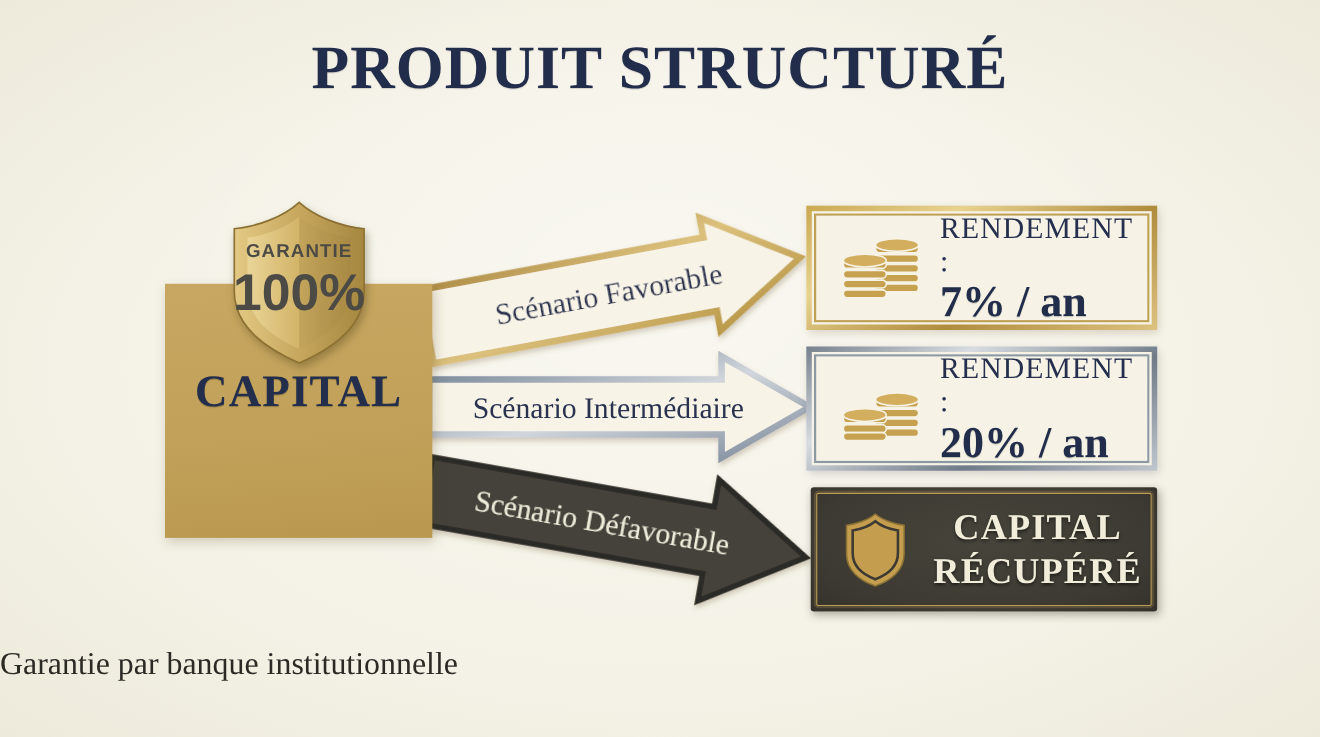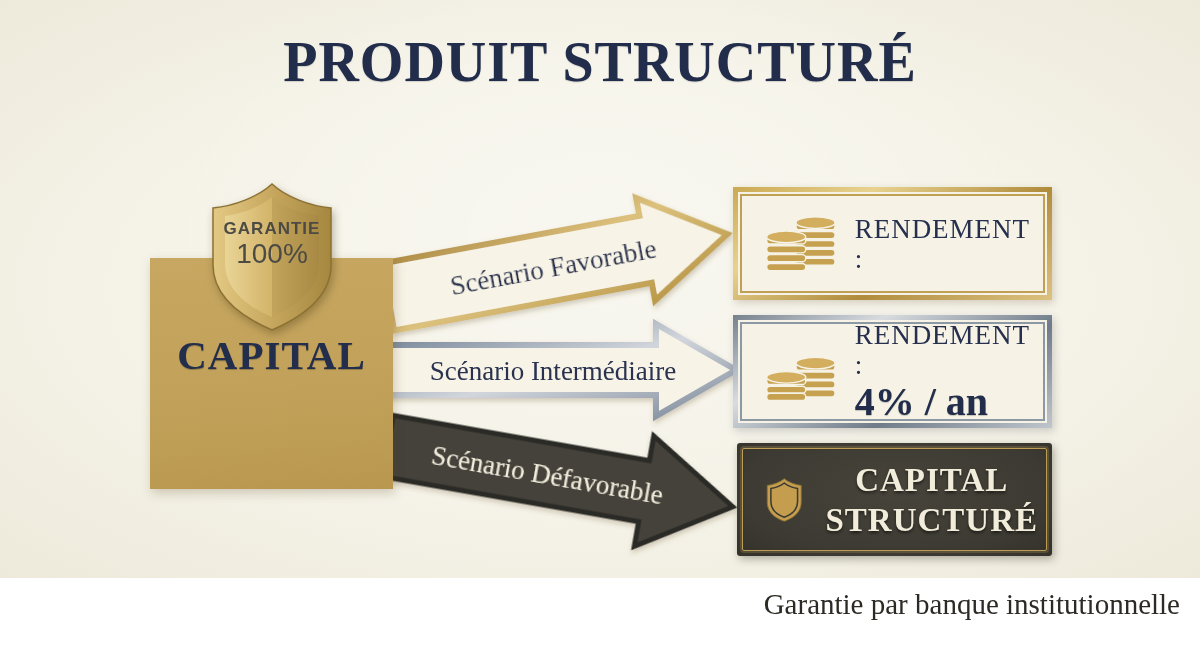--- a/index.html
+++ b/index.html
@@ -1,19 +1,19 @@
 <!DOCTYPE html>
 <html><head>
 <meta charset="utf-8">
 <style>
   * { margin:0; padding:0; box-sizing:border-box; }
   html,body { width:1200px; height:670px; overflow:hidden; }
   body { font-family:"Liberation Serif", serif; }
   .canvas {
-    position:relative; width:1200px; height:578px;
+    position:relative; width:1200px; height:670px;
     background:
       radial-gradient(ellipse at 50% 40%, rgba(255,255,255,.35) 0%, rgba(255,255,255,0) 55%),
       radial-gradient(ellipse at 50% 50%, #f5f3e8 55%, #edeadb 100%);
     background-color:#f3f1e5;
   }
 
   
   .title {
     position:absolute; top:33px; left:0; width:1200px;
     text-align:center; color:#222d4b; font-weight:bold;
@@ -35,21 +35,21 @@
     text-shadow:0 1px 1px rgba(0,0,0,.25);
   }
 
   
   .badge { position:absolute; left:200px; top:181px; width:144px; height:152px; z-index:3;
            filter:drop-shadow(2px 4px 4px rgba(70,55,20,.35)); }
   .badge svg { display:block; }
   .badge-text { position:absolute; left:0; top:0; width:100%; text-align:center;
                 font-family:"Liberation Sans", sans-serif; color:#4b4a45; }
   .badge-l1 { position:absolute; top:38px; width:100%; font-weight:bold; font-size:17px; letter-spacing:1px; }
-  .badge-l2 { position:absolute; top:57px; width:100%; font-weight:normal; font-size:28px; }
+  .badge-l2 { position:absolute; top:57px; width:100%; font-weight:bold; font-size:47px; }
 
   
   .arrows { position:absolute; left:0; top:0; z-index:1; pointer-events:none; }
   .arrow-label { font-family:"Liberation Serif", serif; font-size:27px; }
 
   
   .outcome { position:absolute; left:733px; width:319px; height:113px; z-index:2; }
   .frame-gold {
     padding:7px;
     background:linear-gradient(150deg,#caa952 0%,#e8d28f 28%,#b08c3d 62%,#dcc280 100%);
@@ -84,21 +84,21 @@
     pointer-events:none;
   }
   .recovered-label {
     flex:1; text-align:center; color:#f2edda; font-weight:bold;
     font-size:33px; line-height:40px; letter-spacing:1px;
     text-shadow:0 2px 3px rgba(0,0,0,.55);
   }
 
   
   .footer {
-    position:absolute; top:585px; left:0; width:1180px; text-align:right;
+    position:absolute; top:585px; left:0; width:1180px; text-align:left;
     color:#2c2a25; font-size:29px; line-height:38px;
   }
 </style>
 </head>
 <body>
 
 <div class="canvas">
 
   <h1 class="title">
     <span>PRODUIT STRUCTURÉ</span><br>
@@ -179,20 +179,21 @@
           <ellipse cx="58" cy="14" rx="22" ry="6.5" fill="#d3ae5f"></ellipse>
           <rect x="3" y="30" width="44" height="8" rx="4"></rect>
           <rect x="3" y="40" width="44" height="8" rx="4"></rect>
           <rect x="3" y="50" width="44" height="8" rx="4"></rect>
           <rect x="3" y="60" width="44" height="8" rx="4"></rect>
           <ellipse cx="25" cy="30" rx="22" ry="6.5" fill="#d3ae5f"></ellipse>
         </g>
       </svg>
       <div class="rendement-text">
         <div class="rendement-label">RENDEMENT :</div>
+        <div class="rendement-value">7% / an</div>
       </div>
     </div>
   </div>
 
   <div class="outcome frame-silver" style="top:315px;">
     <div class="frame-inner">
       <svg width="80" height="76" viewBox="0 0 84 76">
         <g fill="#c6a150" stroke="#f6f3e6" stroke-width="1.6">
           <rect x="36" y="28" width="44" height="8" rx="4"></rect>
           <rect x="36" y="38" width="44" height="8" rx="4"></rect>
@@ -200,34 +201,34 @@
           <rect x="36" y="58" width="44" height="8" rx="4"></rect>
           <ellipse cx="58" cy="28" rx="22" ry="6.5" fill="#d3ae5f"></ellipse>
           <rect x="3" y="44" width="44" height="8" rx="4"></rect>
           <rect x="3" y="54" width="44" height="8" rx="4"></rect>
           <rect x="3" y="62" width="44" height="8" rx="4"></rect>
           <ellipse cx="25" cy="44" rx="22" ry="6.5" fill="#d3ae5f"></ellipse>
         </g>
       </svg>
       <div class="rendement-text">
         <div class="rendement-label">RENDEMENT :</div>
-        <div class="rendement-value">4% / an</div>
+        <div class="rendement-value">20% / an</div>
       </div>
     </div>
   </div>
 
   <div class="box-dark">
     <div class="pinstripe"></div>
     <svg width="70" height="76" viewBox="0 0 70 76">
       <path d="M35,3 C28,9 16,13 7,14 L7,42 C7,58 20,68 35,73 C50,68 63,58 63,42 L63,14 C54,13 42,9 35,3 Z" fill="#c49e4e" stroke="#8a7034" stroke-width="1.5"></path>
       <path d="M35,10 C29,15 19,18 13,19 L13,41 C13,54 23,62 35,66.5 C47,62 57,54 57,41 L57,19 C51,18 41,15 35,10 Z" fill="none" stroke="#3c3a32" stroke-width="2.5"></path>
     </svg>
     <div class="recovered-label">
       <span>CAPITAL</span><br>
-      <span>STRUCTURÉ</span>
+      <span>RÉCUPÉRÉ</span>
     </div>
   </div>
 
   <div class="footer">
     <span>Garantie par banque institutionnelle</span><br>
   </div>
 
 </div>
 
 </body></html>

